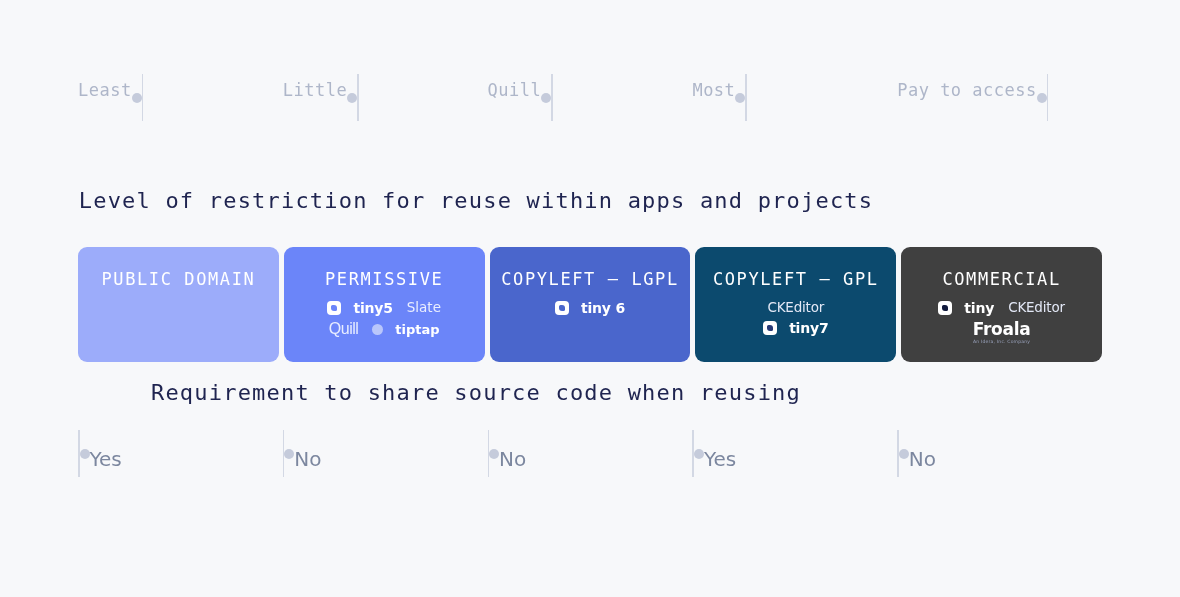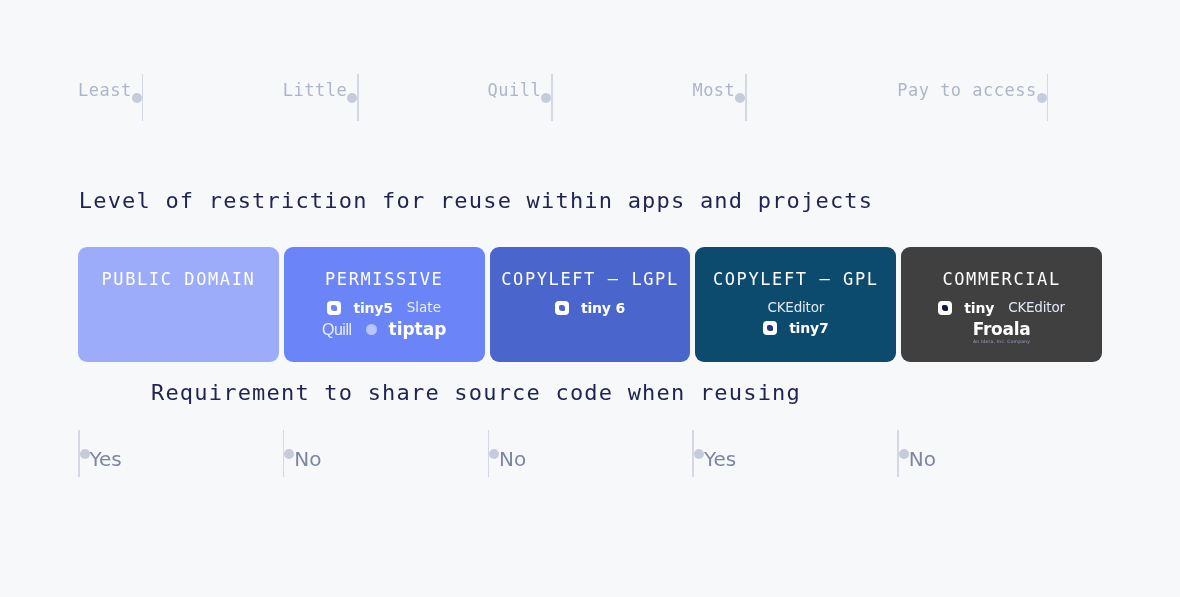--- a/index.html
+++ b/index.html
@@ -163,21 +163,21 @@
   }
   .tiptap-dot {
     width: 11px;
     height: 11px;
     border-radius: 50%;
     background: #b9c6fb;
     display: inline-block;
     flex: 0 0 auto;
   }
   .logo-tiptap {
-    font-size: 17px;
+    font-size: 13px;
     font-weight: bold;
     color: #ffffff;
   }
   .logo-ckeditor {
     font-size: 13.5px;
     color: #e3e8f6;
     letter-spacing: -0.2px;
   }
   .logo-froala {
     display: flex;

